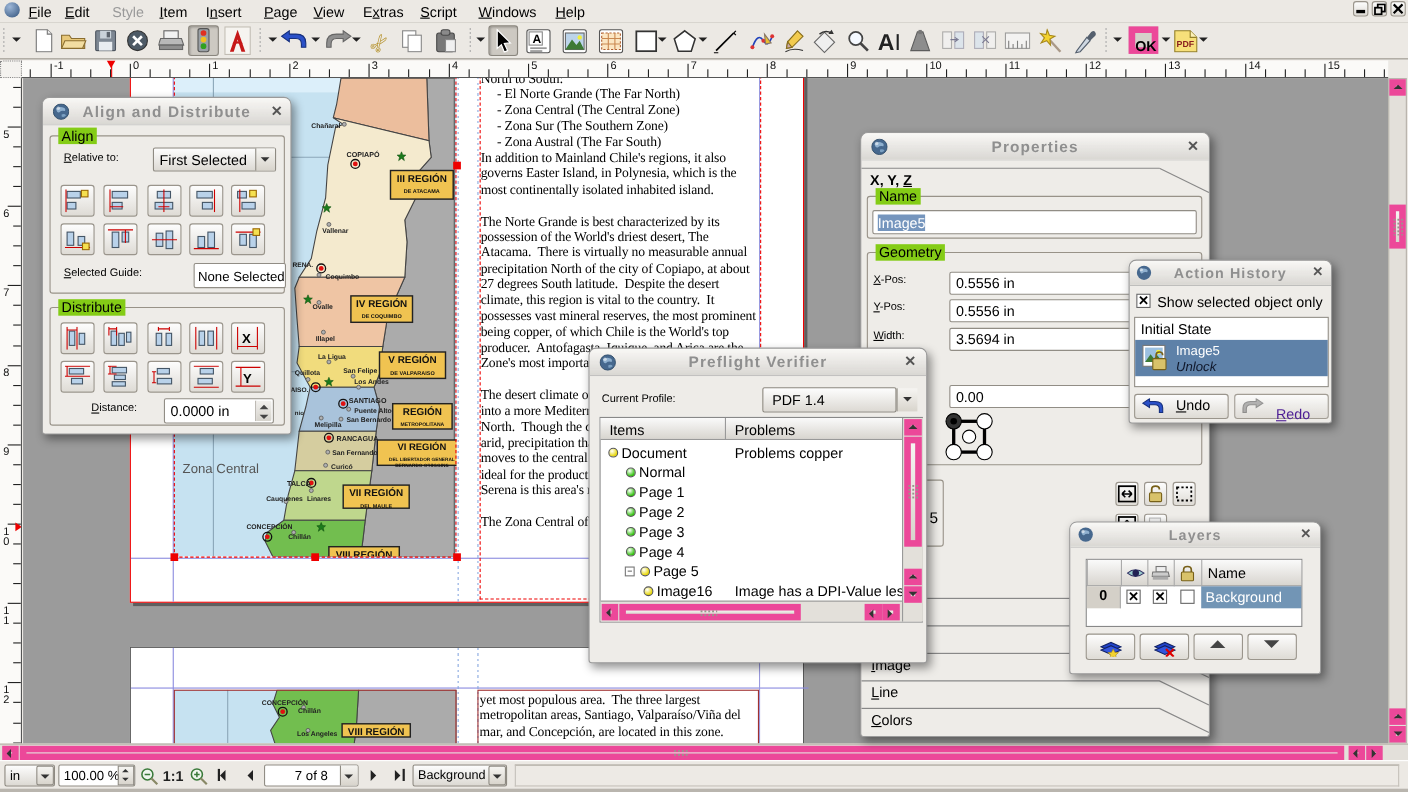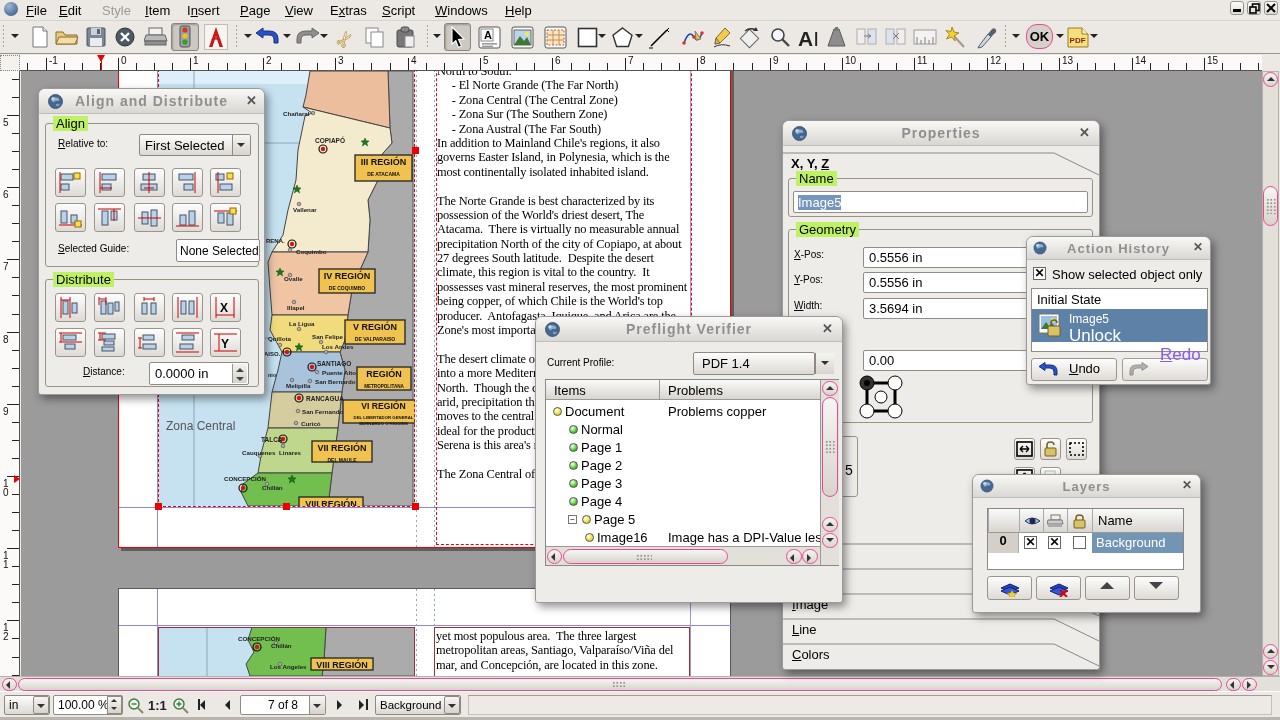--- a/index.html
+++ b/index.html
@@ -1,25 +1,25 @@
 <!DOCTYPE html>
 <html><head><meta charset="utf-8"><style>
 *{margin:0;padding:0;box-sizing:border-box}
 body{font-family:"Liberation Sans",sans-serif;width:1280px;height:720px;overflow:hidden;background:#ece9e4}
 #root{position:absolute;left:0;top:0;width:1280px;height:720px;overflow:hidden}
 .abs{position:absolute}
 .btn{background:linear-gradient(#fdfdfd,#dedbd5);border:1px solid #9a958c;border-radius:3px}
-.btn2{background:linear-gradient(#f6f5f2,#d8d4cc);border:1px solid #ec4899;border-radius:11px}
+.btn2{background:linear-gradient(#f6f5f2,#d8d4cc);border:6px solid #ec4899;border-radius:0}
 .pressed{background:#cdc9c2;border:1px solid #8a867e;border-radius:3px;box-shadow:inset 1px 1px 2px rgba(0,0,0,.25)}
 .fld{background:#fff;border:1px solid #918d85;border-radius:2px}
 .dlg{position:absolute;background:#eeece8;border:1px solid #9a9a9a;border-radius:7px 7px 3px 3px;box-shadow:3px 4px 9px rgba(0,0,0,.42)}
 .tbar{position:absolute;left:0;top:0;right:0;height:25px;background:linear-gradient(rgba(252,251,249,.78),rgba(203,201,197,.60));border-radius:6px 6px 0 0;border-bottom:1px solid rgba(150,150,150,.6)}
 .ttl{position:absolute;top:4px;width:100%;text-align:center;font-weight:bold;font-size:14px;color:#8f8f8f;letter-spacing:1px}
 .grp{position:absolute;border:1px solid #989288;border-radius:3px}
-.grp>span{position:absolute;top:-8px;left:7px;background:#bef264;padding:0 3px;font-size:13px;color:#000}
+.grp>span{position:absolute;top:-8px;left:7px;background:#84cc16;padding:0 3px;font-size:13px;color:#000}
 .gtext{font-size:10px;color:#000}
 svg{display:block}
 .serif{font-family:"Liberation Serif",serif}
 .combo{background:linear-gradient(#fdfdfd,#dcd9d3);border:1px solid #8e8a82;border-radius:2px}
 .spin{position:absolute;right:1px;top:1px;bottom:1px;width:15px;background:linear-gradient(#f2f1ee,#d5d2cb);border-left:1px solid #9a958c;border-radius:0 2px 2px 0}
 .uln{text-decoration:underline}
 </style></head><body>
 <div id="root">
     <div class="abs" style="left:0;top:0;width:1280px;height:21px;background:#ece9e4;border-bottom:1px solid #d8d5cf">
       <div class="abs" style="left:4px;top:2px;width:14px;height:14px;border-radius:50%;background:radial-gradient(circle at 35% 30%,#9db7d8,#30517a)"></div>
@@ -943,33 +943,33 @@
         <div class="abs" style="left:0;top:20px;width:175px;height:33px;background:#5e81a8">
           <svg class="abs" style="left:6px;top:4px" width="26" height="26">
             <rect x="1" y="1" width="20" height="19" fill="#fff" stroke="#777"></rect>
             <rect x="3" y="3" width="16" height="13" fill="#9cc0e0"></rect>
             <path d="M3 16 L8 9 L11 13 L14 10 L19 16 Z" fill="#3d7a35"></path>
             <circle cx="15" cy="7" r="2" fill="#f3ef3a"></circle>
             <rect x="10" y="13" width="12" height="10" rx="1" fill="#d8c26a" stroke="#776018"></rect>
             <path d="M13 13 L13 10 Q13 7 16 7 Q19 7 19 10" stroke="#776018" stroke-width="1.5" fill="none"></path>
           </svg>
           <div class="abs" style="left:37px;top:3px;font-size:12px;color:#fff">Image5</div>
-          <div class="abs" style="left:37px;top:17px;font-size:17px;color:#ffffff;">Unlock</div>
+          <div class="abs" style="left:37px;top:17px;font-size:12px;color:#0f172a;font-style:italic">Unlock</div>
         </div>
       </div>
       <div class="abs btn" style="left:4px;top:121px;width:86px;height:23px"></div>
       <svg class="abs" style="left:10px;top:125px" width="22" height="15">
         <path d="M2 9 Q2 3 9 3 L14 3 L14 0.5 L20 4.5 L14 8.5 L14 6 L9 6 Q5 6 5 10 L5 13 L2 13 Z" fill="#2a50c8" stroke="#16307e" transform="scale(-1,1) translate(-22,0)"></path>
       </svg>
       <div class="abs" style="left:42px;top:124px;font-size:13px"><span class="uln">U</span>ndo</div>
       <div class="abs btn" style="left:95px;top:121px;width:86px;height:23px;opacity:.9"></div>
       <svg class="abs" style="left:101px;top:125px" width="22" height="15" opacity="0.6">
         <path d="M2 9 Q2 3 9 3 L14 3 L14 0.5 L20 4.5 L14 8.5 L14 6 L9 6 Q5 6 5 10 L5 13 L2 13 Z" fill="#888" stroke="#555"></path>
       </svg>
-      <div class="abs" style="left:133px;top:108px;font-size:17px;color:#8b5cf6"><span class="uln">R</span>edo</div>
+      <div class="abs" style="left:133px;top:132px;font-size:13px;color:#4c1d95"><span class="uln">R</span>edo</div>
     </div>
     <div class="dlg" style="left:972px;top:474px;width:229px;height:139px">
       <div class="tbar" style="height:23px"></div>
       <div class="ttl" style="font-size:13px;top:4px">Layers</div>
       <svg class="abs" style="left:7px;top:4px" width="14" height="14">
         <circle cx="7" cy="7" r="6.5" fill="#46688e"></circle>
         <path d="M3 4.5 Q6 2 9.5 3.8 Q11 4.7 10 6.5 Q7.5 5.5 5.5 7.5 Q3.8 8.4 3 4.5 Z" fill="#8fb0cf"></path>
         <circle cx="4.6" cy="4.2" r="1.5" fill="rgba(255,255,255,0.55)"></circle>
       </svg>
       <div class="abs" style="right:8px;top:3px;font-size:12px;font-weight:bold;color:#555">✕</div>

